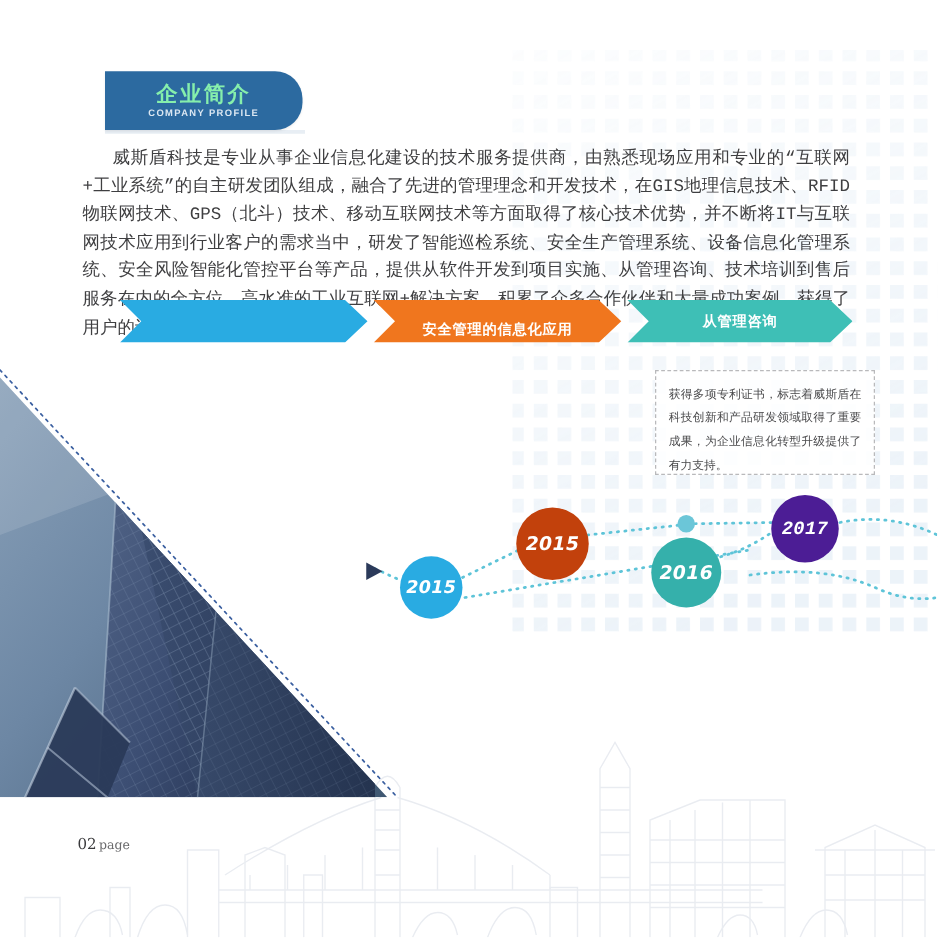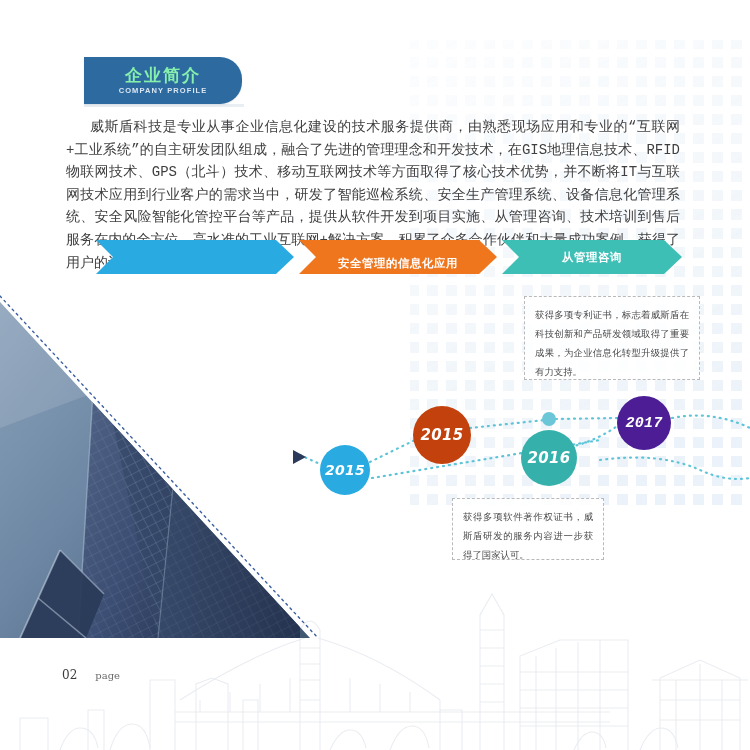--- a/index.html
+++ b/index.html
@@ -86,21 +86,21 @@
   .co-inspect{left:368px;top:362px;width:148px;height:44px;}
   .co-found{left:268px;top:516px;width:158px;height:62px;}
   .co-copyright{left:452px;top:498px;width:152px;height:62px;}
 
   
   .pagenum{
     position:absolute;left:62px;top:668px;
     font-size:12px;color:#3a3a3c;
     font-family:"DejaVu Serif","Liberation Serif",serif;
   }
-  .pagenum .w{font-size:10px;color:#6a6a6c;margin-left:18px;}
+  .pagenum .w{font-size:10px;color:#6a6a6c;margin-left:2px;}
 </style>
 </head>
 <body>
 
 <div id="page">
 
   <div class="bg-layer">
     <svg class="dotgrid" viewBox="0 0 380 520" preserveAspectRatio="none">
       <defs>
         <pattern id="sq" width="19" height="19" patternUnits="userSpaceOnUse">
@@ -266,19 +266,18 @@
     <div class="circle c2016">
       <span>2016</span>
     </div>
     <div class="circle c2017">
       <span>2017</span>
     </div>
     <div class="circle cdot"></div>
   </div>
 
   <div class="callout co-patent">获得多项专利证书，标志着威斯盾在科技创新和产品研发领域取得了重要成果，为企业信息化转型升级提供了有力支持。</div>
-  <div class="callout co-copyright">获得多项软件著作权证书，威斯盾研发的服务内容进一步获得了国家认可。</div>
 
   <div class="pagenum">
     <span>02</span><span class="w">page</span>
   </div>
 
 </div>
 
 </body></html>

